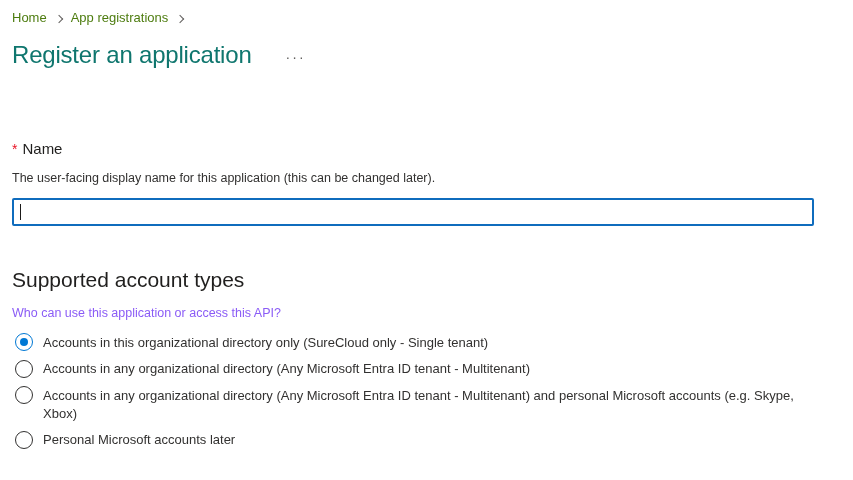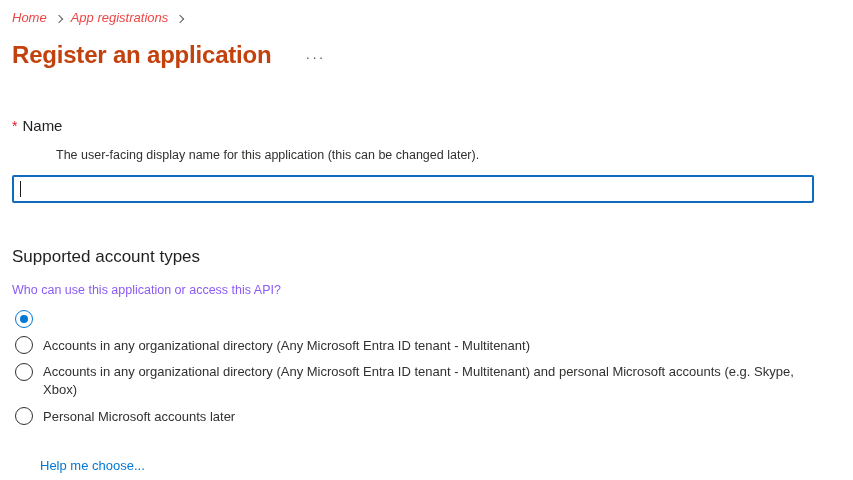--- a/index.html
+++ b/index.html
@@ -6,50 +6,50 @@
   html, body { width: 853px; height: 480px; background: #ffffff; overflow: hidden; }
   body {
     font-family: "Liberation Sans", "DejaVu Sans", sans-serif;
     color: #323130;
     -webkit-font-smoothing: antialiased;
   }
   .page { padding: 10px 12px 0 12px; }
 
   
   .breadcrumb { display: flex; align-items: center; font-size: 13px; line-height: 16px; }
-  .breadcrumb a { color: #ef4444; text-decoration: none; cursor: pointer; font-style: italic; }
+  .breadcrumb a { color: #4d7c0f; text-decoration: none; cursor: pointer; }
   .crumb-sep {
     display: inline-block;
     width: 6px; height: 6px;
     border-top: 1px solid #605e5c;
     border-right: 1px solid #605e5c;
     transform: rotate(45deg);
     margin: 0 9px;
     position: relative; top: 1px;
   }
 
   
   .title-row { display: flex; align-items: center; margin-top: 13px; }
-  .page-title { font-size: 24px; line-height: 32px; font-weight: 700; color: #c2410c; letter-spacing: -0.2px; }
+  .page-title { font-size: 24px; line-height: 32px; font-weight: 400; color: #0f766e; letter-spacing: -0.2px; }
   .more-btn {
     margin-left: 34px;
     color: #605e5c;
     font-size: 14px;
     letter-spacing: 2px;
     cursor: pointer;
     line-height: 14px;
     position: relative; top: 2px;
     background: none; border: none;
     font-family: inherit;
   }
 
   
-  .name-label { margin-top: 45px; font-size: 15px; line-height: 20px; color: #201f1e; }
+  .name-label { margin-top: 68px; font-size: 15px; line-height: 20px; color: #201f1e; }
   .required-star { color: #e81123; margin-right: 5px; font-size: 14px; }
-  .helper-text { margin-top: 11px; font-size: 12.5px; line-height: 16px; color: #323130; margin-left: 44px; }
+  .helper-text { margin-top: 11px; font-size: 12.5px; line-height: 16px; color: #323130; }
 
   .input-wrap { position: relative; margin-top: 12px; width: 802px; }
   .text-input {
     width: 802px; height: 28px;
     border: 2px solid #0f6cbd;
     border-radius: 2px;
     padding: 0 8px;
     font-family: inherit;
     font-size: 13px;
     color: #201f1e;
@@ -58,21 +58,21 @@
   }
   .caret {
     position: absolute; left: 8px; top: 6px;
     width: 1px; height: 16px; background: #1b1a19;
     animation: blink 1.1s steps(1) infinite;
     pointer-events: none;
   }
   @keyframes blink { 50% { opacity: 0; } }
 
   
-  .section-heading { margin-top: 43px; font-size: 17px; line-height: 22px; font-weight: 400; color: #201f1e; }
+  .section-heading { margin-top: 43px; font-size: 21px; line-height: 22px; font-weight: 400; color: #201f1e; }
   .section-question { margin-top: 14px; font-size: 12.5px; line-height: 16px; color: #8b5cf6; }
 
   
   .radio-group { margin-top: 12px; }
   .radio-row { display: flex; align-items: flex-start; margin-bottom: 8px; cursor: pointer; }
   .radio-circle {
     flex: 0 0 auto;
     width: 18px; height: 18px;
     border: 1px solid #323130;
     border-radius: 50%;
@@ -129,20 +129,21 @@
     <span class="caret"></span>
   </div>
 
   <h2 class="section-heading">Supported account types</h2>
 
   <div class="section-question">Who can use this application or access this API?</div>
 
   <div class="radio-group">
     <div class="radio-row checked">
       <span class="radio-circle"></span>
+      <span class="radio-label">Accounts in this organizational directory only (SureCloud only - Single tenant)</span>
     </div>
     <div class="radio-row">
       <span class="radio-circle"></span>
       <span class="radio-label">Accounts in any organizational directory (Any Microsoft Entra ID tenant - Multitenant)</span>
     </div>
     <div class="radio-row">
       <span class="radio-circle"></span>
       <span class="radio-label">Accounts in any organizational directory (Any Microsoft Entra ID tenant - Multitenant) and personal Microsoft accounts (e.g. Skype, Xbox)</span>
     </div>
     <div class="radio-row">

